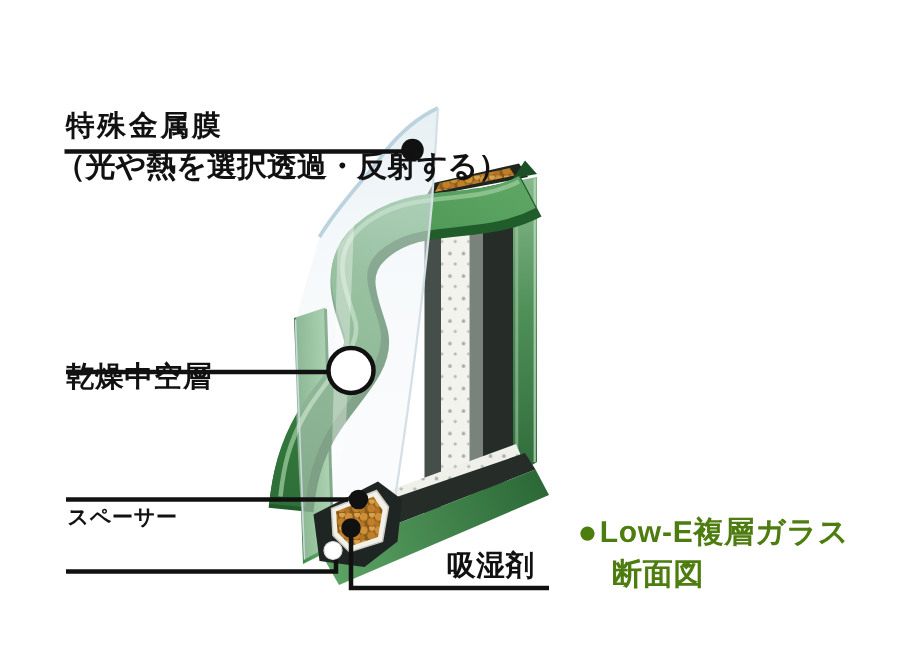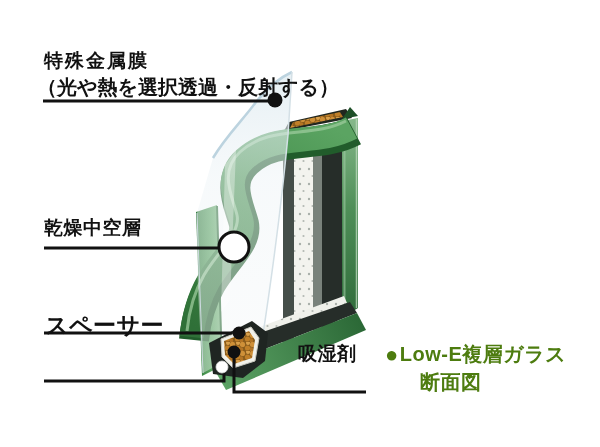--- a/index.html
+++ b/index.html
@@ -3,21 +3,21 @@
 <meta charset="utf-8">
 <style>
   html,body{margin:0;padding:0;background:#ffffff;}
   #stage{
     position:relative;width:600px;height:447px;background:#ffffff;overflow:hidden;
     font-family:"Liberation Sans","DejaVu Sans",sans-serif;
   }
   #art{position:absolute;left:0;top:0;}
   .label{
     position:absolute;font-weight:700;color:#111;white-space:nowrap;
-    font-size:19px;letter-spacing:.5px;line-height:1.1;
+    font-size:19px;letter-spacing:.5px;line-height:1.1;margin-top:24px;
   }
   .label.sub{font-size:20px;letter-spacing:0;}
   .caption{
     position:absolute;font-weight:700;color:#4d7c0f;white-space:nowrap;
     font-size:20px;letter-spacing:.5px;
   }
   .caption .bullet{font-size:22px;vertical-align:-1px;margin-right:1px;}
 </style>
 </head>
 <body>
@@ -120,23 +120,23 @@
     <circle cx="239" cy="333" r="6.5" fill="#111"></circle>
     <circle cx="222" cy="367" r="6" fill="#ffffff" stroke="#dddddd" stroke-width="0.8"></circle>
     <circle cx="234" cy="352" r="6.5" fill="#111"></circle>
   </svg>
 
   <div class="label" style="left:44px;top:51px;letter-spacing:2px;">特殊金属膜</div>
   <div class="label sub" style="left:37px;top:76px;">（光や熱を選択透過・反射する）</div>
 
   <div class="label" style="left:44px;top:218px;font-family:Liberation Serif, serif;">乾燥中空層</div>
 
-  <div class="label" style="left:45px;top:313px;font-size:23px;text-align:right;">スペーサー</div>
+  <div class="label" style="left:45px;top:313px;font-size:14px;text-align:right;">スペーサー</div>
 
 
   <div class="label" style="left:298px;top:344px;">吸湿剤</div>
 
   <div class="caption" style="left:385px;top:341px;">
     <span class="bullet">●</span><span>Low-E複層ガラス</span>
   </div>
-  <div class="caption" style="left:420px;top:369px;">断面図</div>
+  <div class="caption" style="left:408px;top:369px;">断面図</div>
 
 </div>
 
 </body></html>

